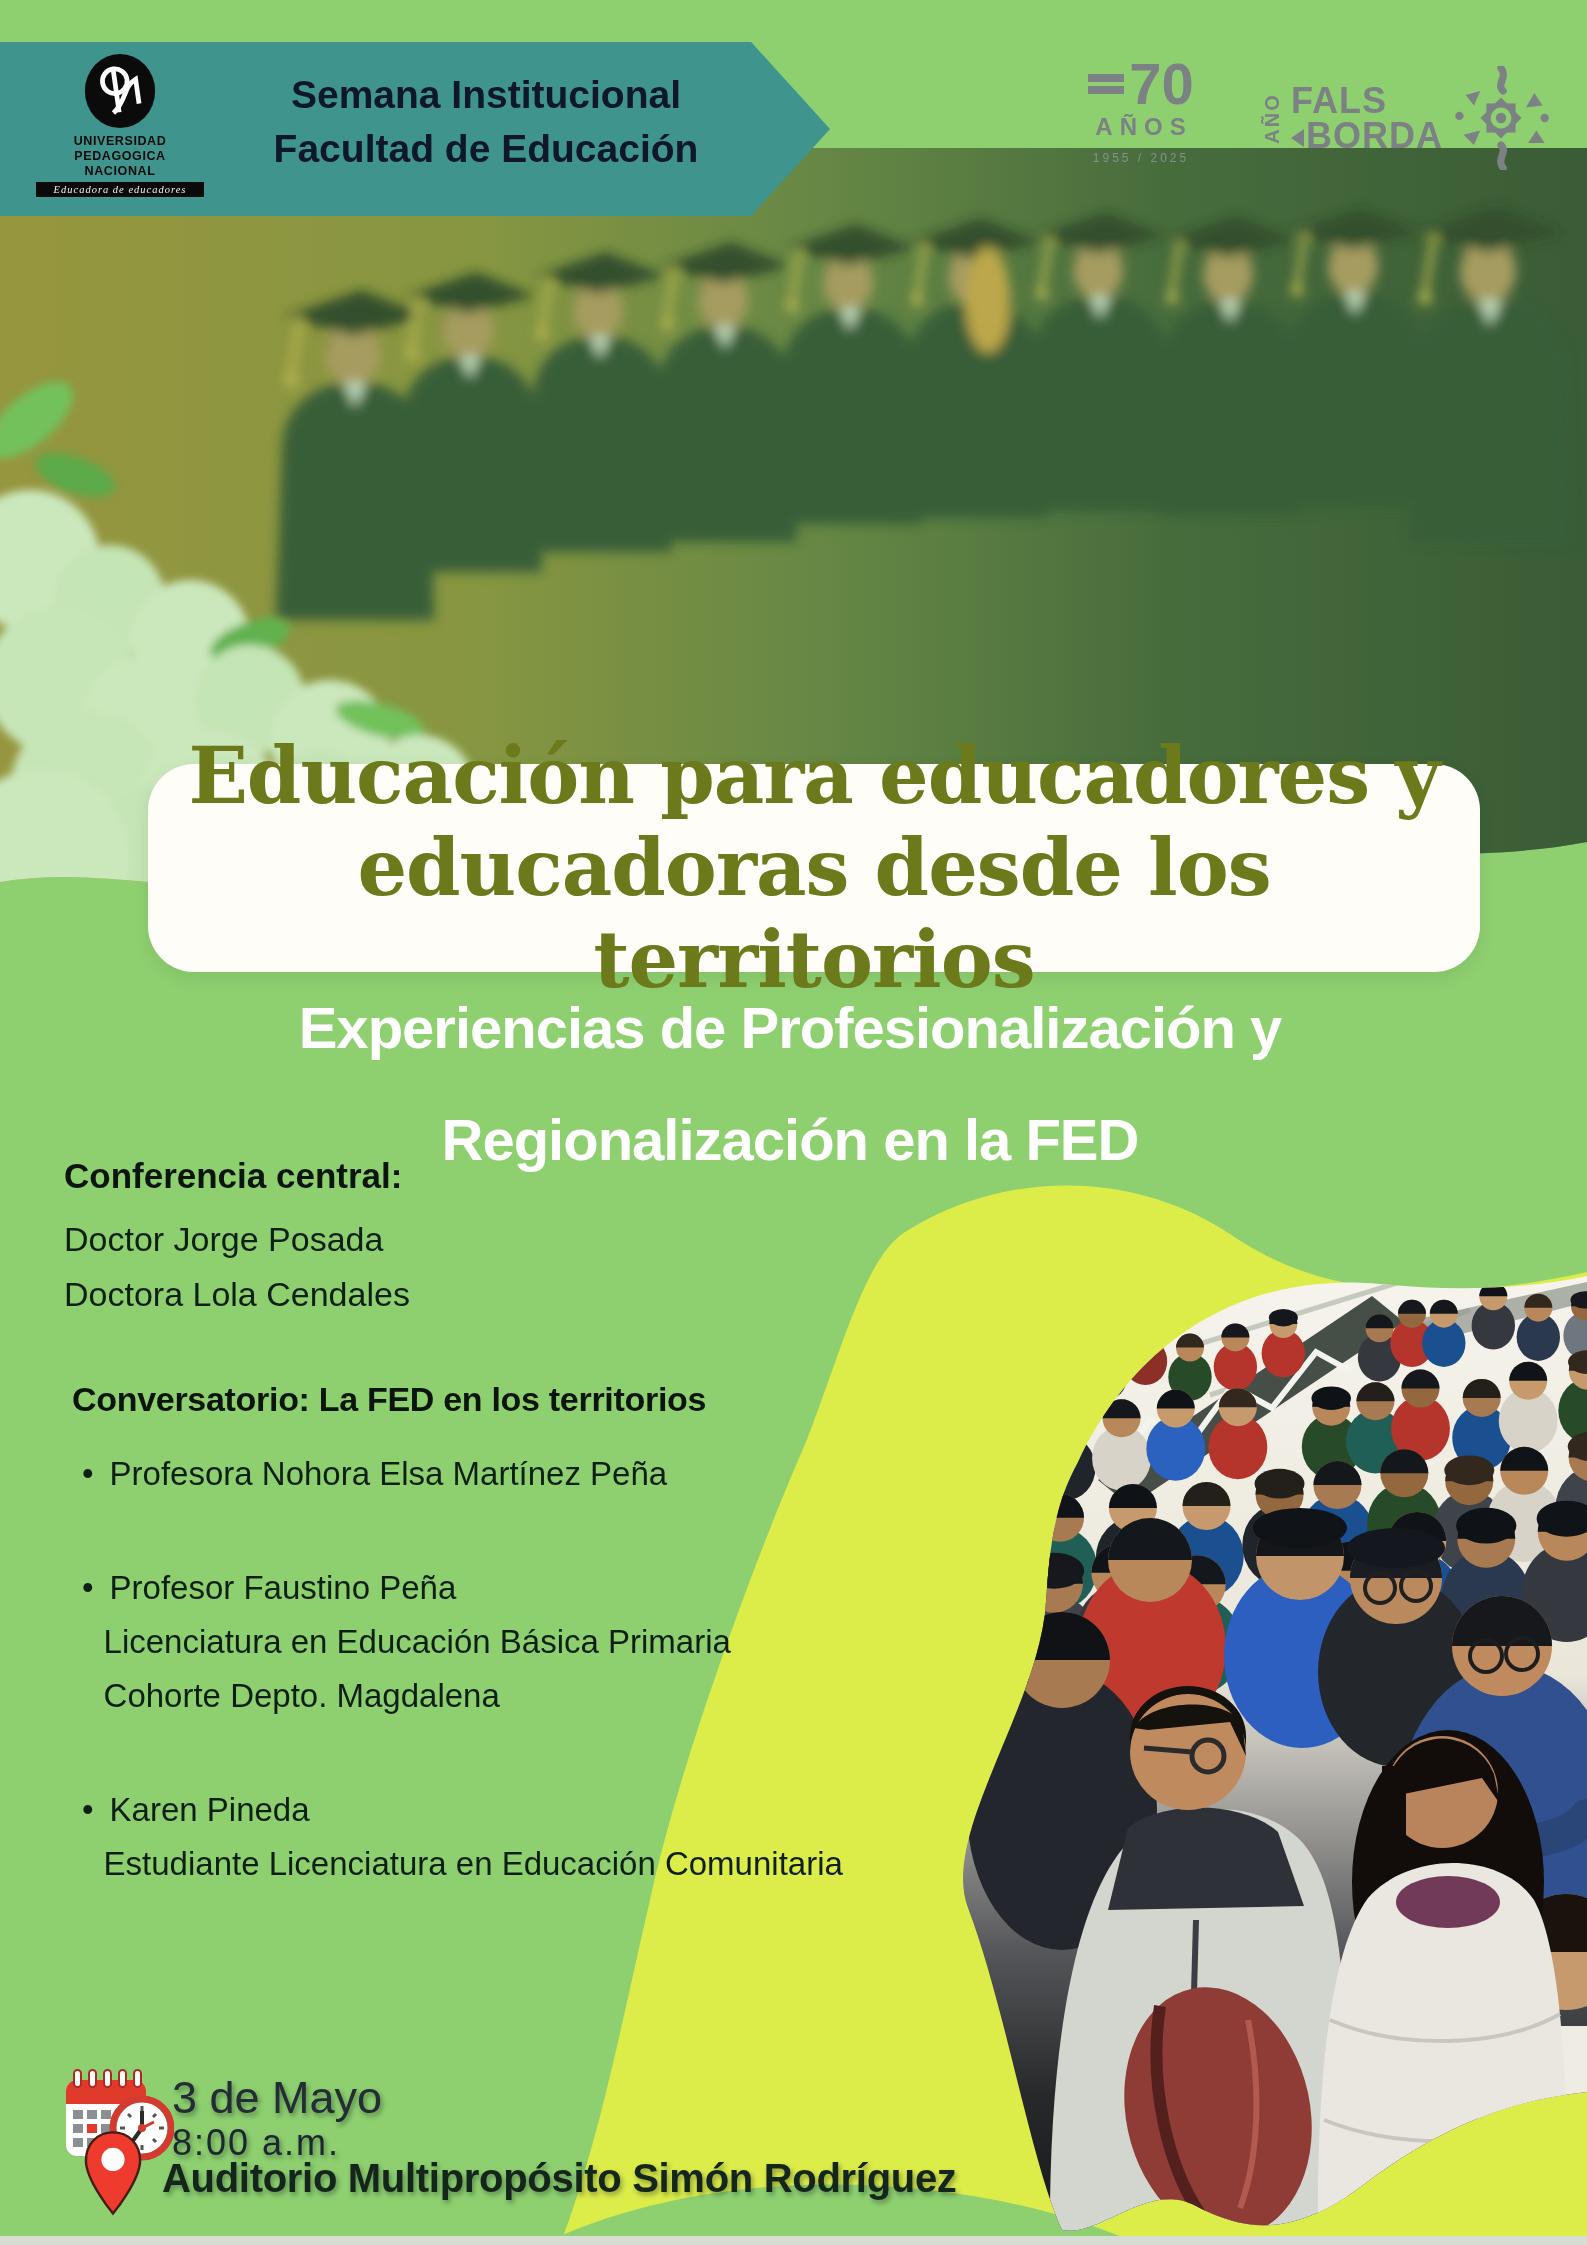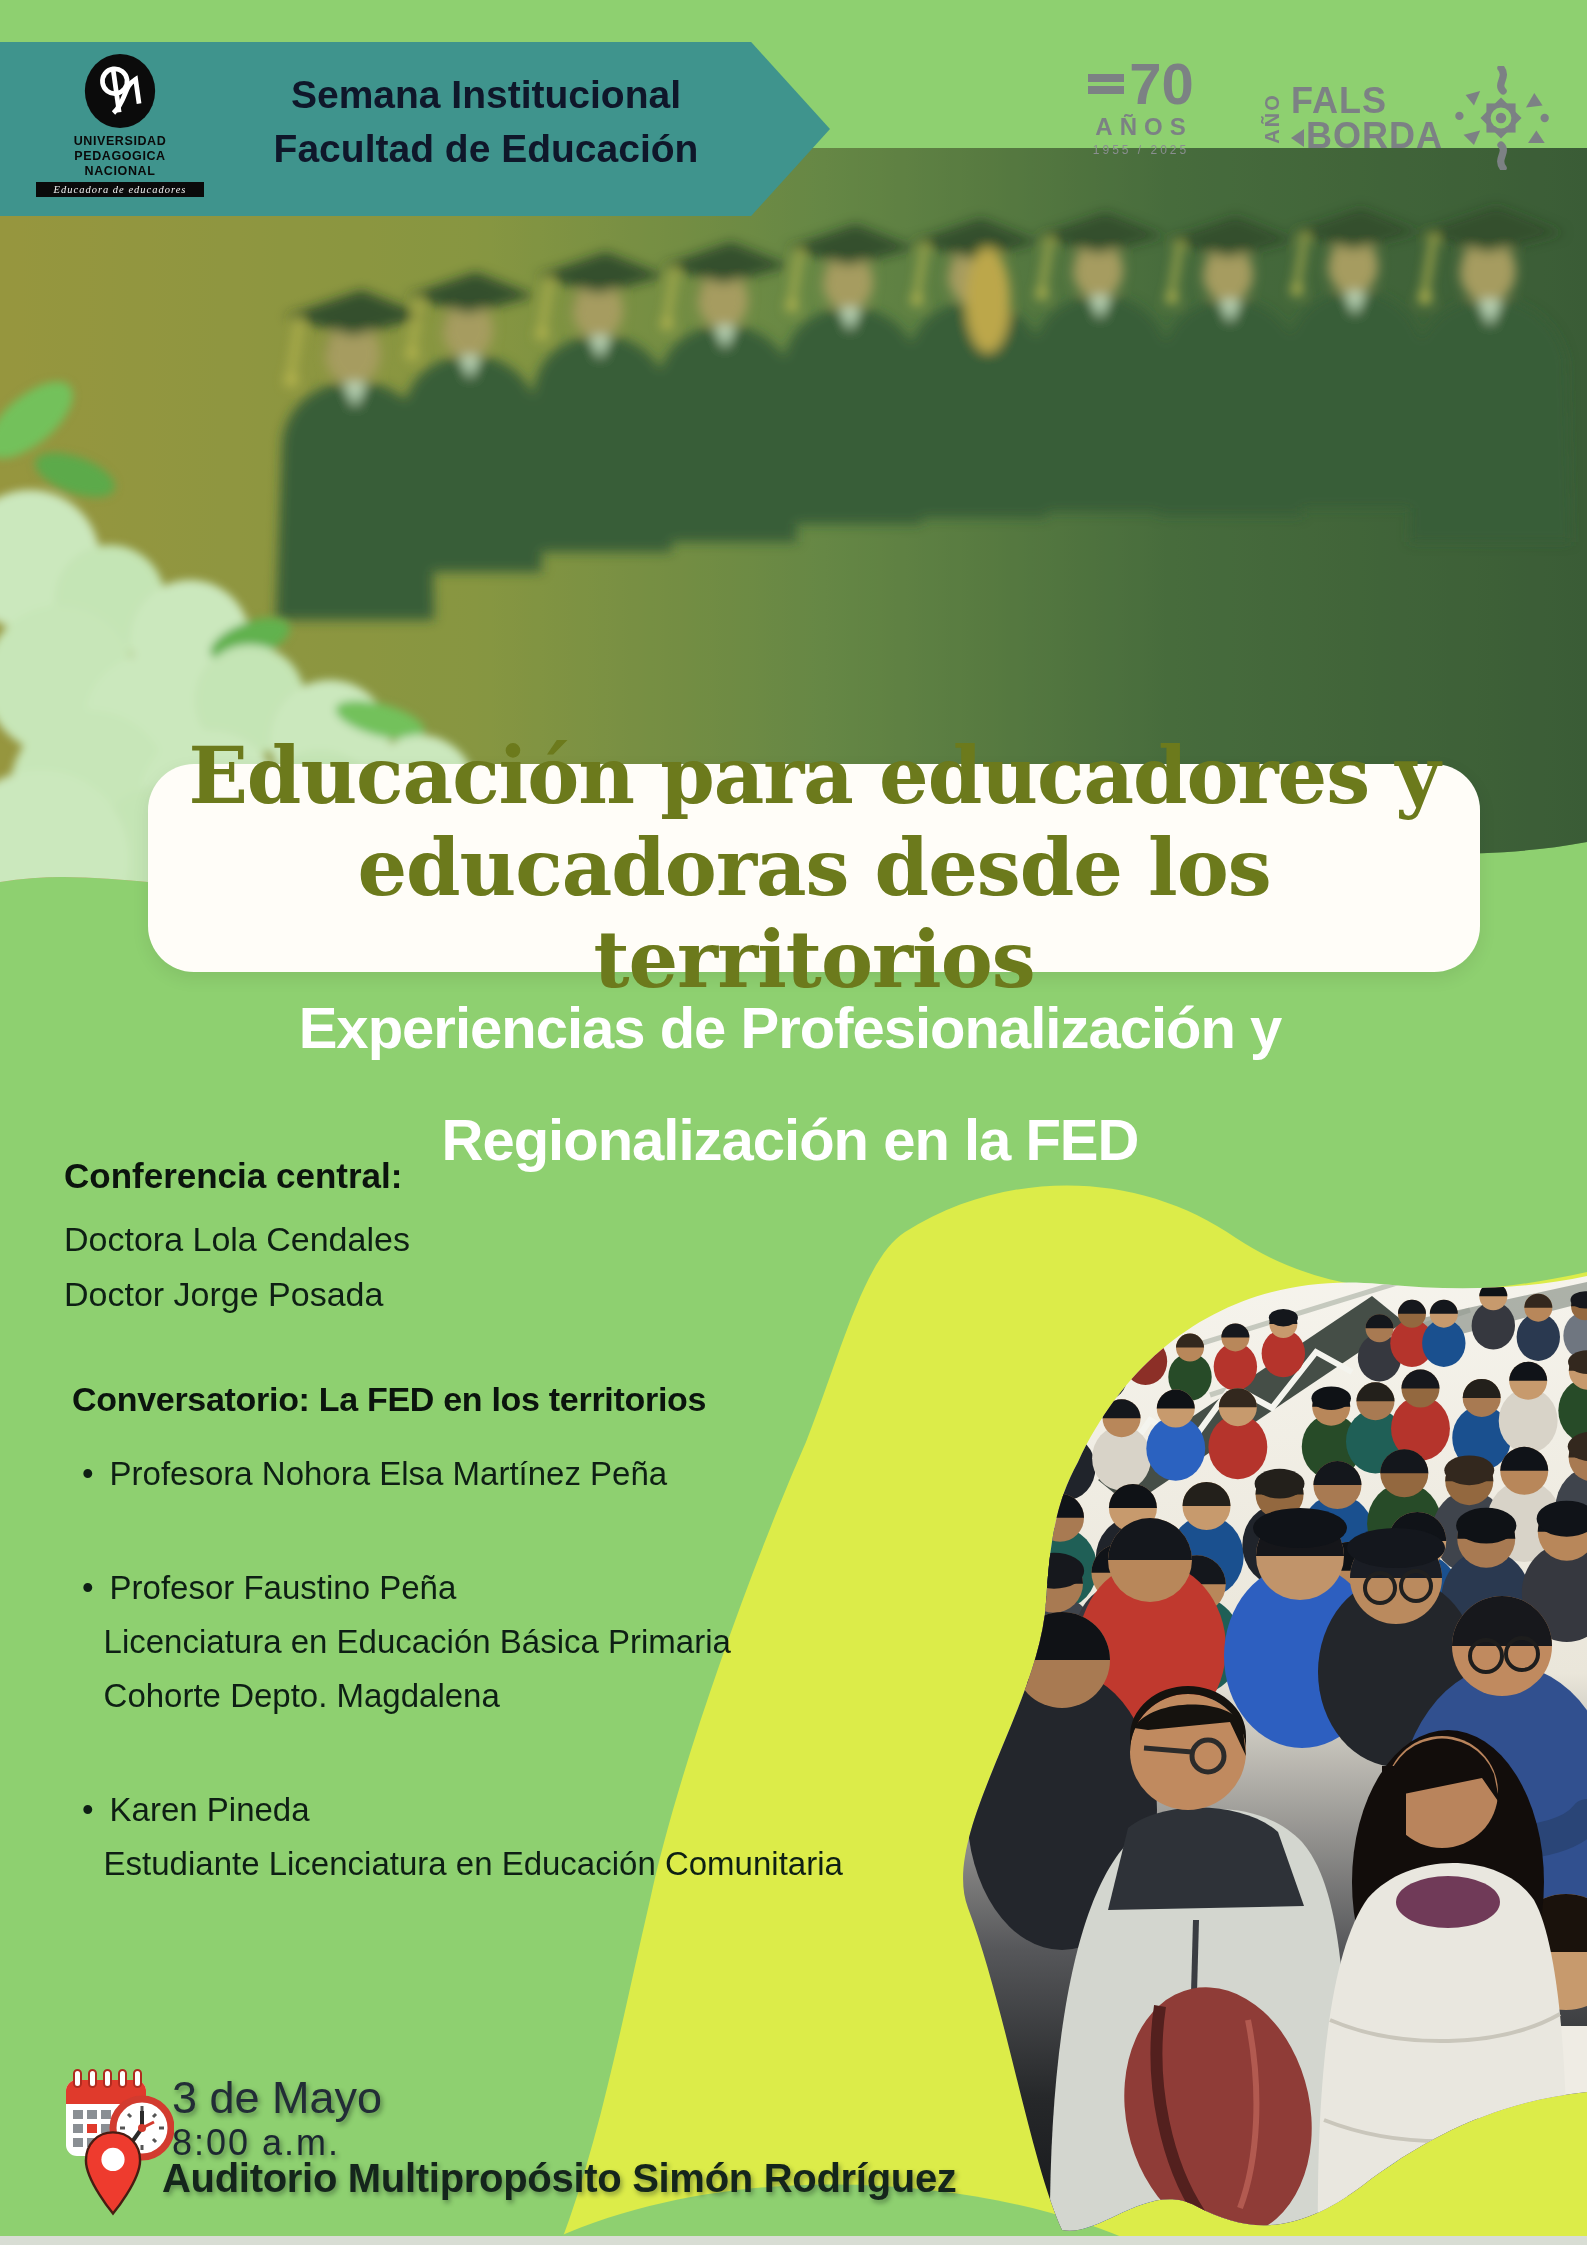--- a/index.html
+++ b/index.html
@@ -23,21 +23,21 @@
   .banner-title{position:absolute;left:208px;top:26px;width:556px;text-align:center;color:#0f172a;
     font-weight:bold;font-size:39px;line-height:54px;letter-spacing:0;}
 
   
   .top-logos{position:absolute;top:56px;right:34px;display:flex;gap:34px;align-items:flex-start;
     color:var(--logo-gray);z-index:6;}
   .logo70{width:168px;text-align:center;}
   .l70-num{display:flex;align-items:center;justify-content:center;gap:5px;font-size:58px;font-weight:800;line-height:56px;}
   .l70-wing{width:36px;height:20px;border-top:8px solid var(--logo-gray);border-bottom:8px solid var(--logo-gray);}
   .l70-label{font-size:24px;font-weight:800;letter-spacing:7px;margin-top:1px;padding-left:6px;}
-  .l70-years{font-size:12px;letter-spacing:3px;margin-top:2px;color:#8a8e90;}
+  .l70-years{font-size:12px;letter-spacing:3px;margin-top:10px;color:#8a8e90;}
   .falsborda{display:flex;align-items:center;gap:6px;margin-top:10px;}
   .ano-box{width:26px;height:84px;display:flex;align-items:center;justify-content:center;}
   .ano-vert{transform:rotate(-90deg);font-size:20px;font-weight:800;letter-spacing:2px;white-space:nowrap;}
   .fb-lines{font-size:36px;font-weight:800;line-height:35px;letter-spacing:1px;}
   .fb-tri{display:inline-block;width:0;height:0;border-top:9px solid transparent;border-bottom:9px solid transparent;
     border-right:13px solid var(--logo-gray);margin-right:2px;vertical-align:middle;}
 
   
   .title-card{position:absolute;left:148px;top:764px;width:1332px;height:208px;background:var(--card-white);
     border-radius:46px;z-index:3;box-shadow:0 6px 18px rgba(0,0,0,.08);
@@ -418,22 +418,22 @@
       <div>educadoras desde los territorios</div>
     </div>
   </div>
   <div class="subtitle">
     <div>Experiencias de Profesionalización y</div>
     <div>Regionalización en la FED</div>
   </div>
 
   <div class="section conference">
     <div class="sec-heading">Conferencia central:</div>
+    <div class="speaker">Doctor Jorge Posada</div>
     <div class="speaker">Doctora Lola Cendales</div>
-    <div class="speaker">Doctor Jorge Posada</div>
   </div>
 
   <div class="section conversatorio">
     <div class="conv-heading">Conversatorio: La FED en los territorios</div>
     <div class="p-item">
       <span class="p-bullet">•</span>
       <div>
         <div class="p-name">Profesora Nohora Elsa Martínez Peña</div>
       </div>
     </div>

